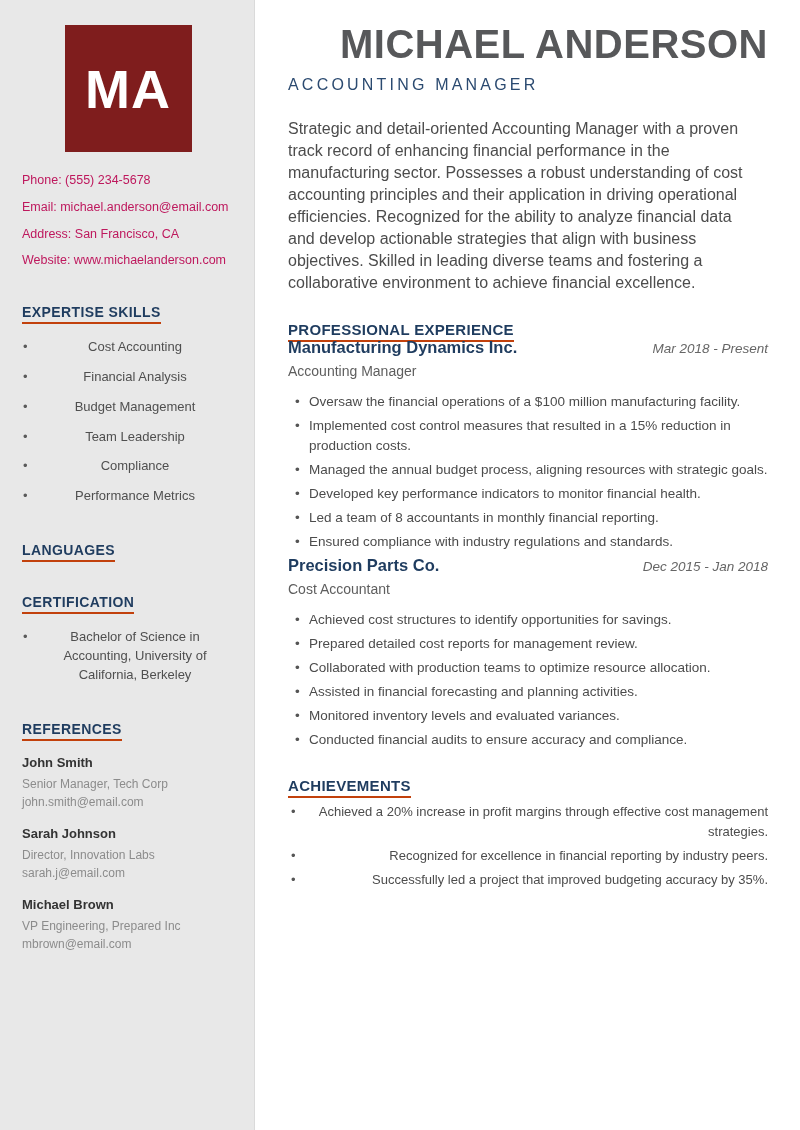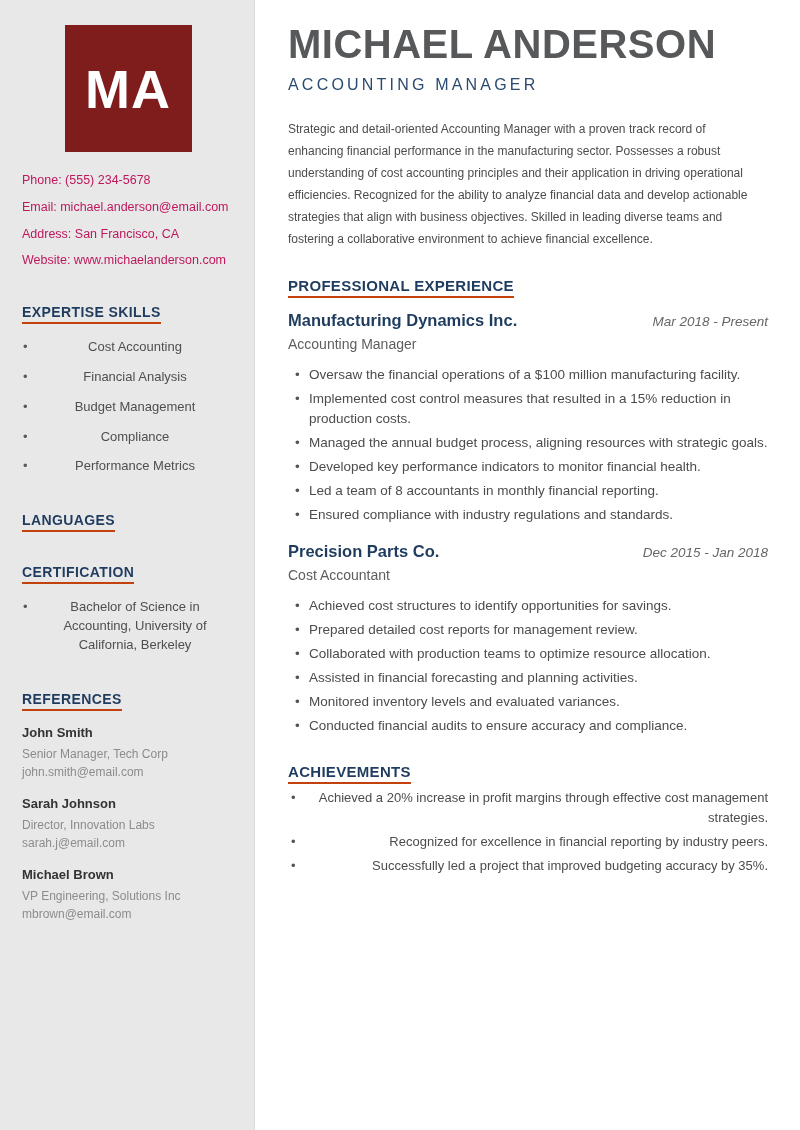--- a/index.html
+++ b/index.html
@@ -95,41 +95,42 @@
     flex: 1;
     padding: 22px 32px 0 33px;
   }
   .candidate-name {
     font-size: 40px;
     font-weight: bold;
     color: #57585a;
     margin: 0;
     line-height: 1.1;
     letter-spacing: 0.5px;
+    text-align: right;
   }
   .candidate-title {
     font-size: 16px;
     color: #2b4a70;
     letter-spacing: 3.2px;
     margin-top: 10px;
   }
   .summary {
-    font-size: 12px;
+    font-size: 16px;
     color: #4c4c4c;
     line-height: 22px;
     margin: 24px 9px 0 0;
   }
   .main h2 {
     font-size: 15px;
     color: #1f3c5f;
     margin: 27px 0 0 0;
     letter-spacing: 0.3px;
     font-weight: bold;
   }
-  .job { margin-top: 17px; }
+  .job { }
   .job-head {
     display: flex;
     justify-content: space-between;
     align-items: baseline;
   }
   .company {
     font-size: 16.5px;
     font-weight: bold;
     color: #1f3c5f;
   }
@@ -190,20 +191,21 @@
     <section class="side-section">
       <h2><span class="sec-underline">EXPERTISE SKILLS</span></h2>
       <ul class="side-list">
 
           <li>Cost Accounting</li>
 
           <li>Financial Analysis</li>
 
           <li>Budget Management</li>
 
+          <li>Team Leadership</li>
 
           <li>Compliance</li>
 
           <li>Performance Metrics</li>
         </ul>
     </section>
 
     <section class="side-section">
       <h2><span class="sec-underline">LANGUAGES</span></h2>
     </section>
@@ -227,21 +229,21 @@
           </div>
 
           <div class="ref">
             <div class="ref-name">Sarah Johnson</div>
             <div class="ref-role">Director, Innovation Labs</div>
             <div class="ref-email">sarah.j@email.com</div>
           </div>
 
           <div class="ref">
             <div class="ref-name">Michael Brown</div>
-            <div class="ref-role">VP Engineering, Solutions Inc</div>
+            <div class="ref-role">VP Engineering, Prepared Inc</div>
             <div class="ref-email">mbrown@email.com</div>
           </div>
         </div>
     </section>
   </aside>
 
   <main class="main">
     <h1 class="candidate-name">MICHAEL ANDERSON</h1>
     <div class="candidate-title">ACCOUNTING MANAGER</div>
     <p class="summary">Strategic and detail-oriented Accounting Manager with a proven track record of enhancing financial performance in the manufacturing sector. Possesses a robust understanding of cost accounting principles and their application in driving operational efficiencies. Recognized for the ability to analyze financial data and develop actionable strategies that align with business objectives. Skilled in leading diverse teams and fostering a collaborative environment to achieve financial excellence.</p>

